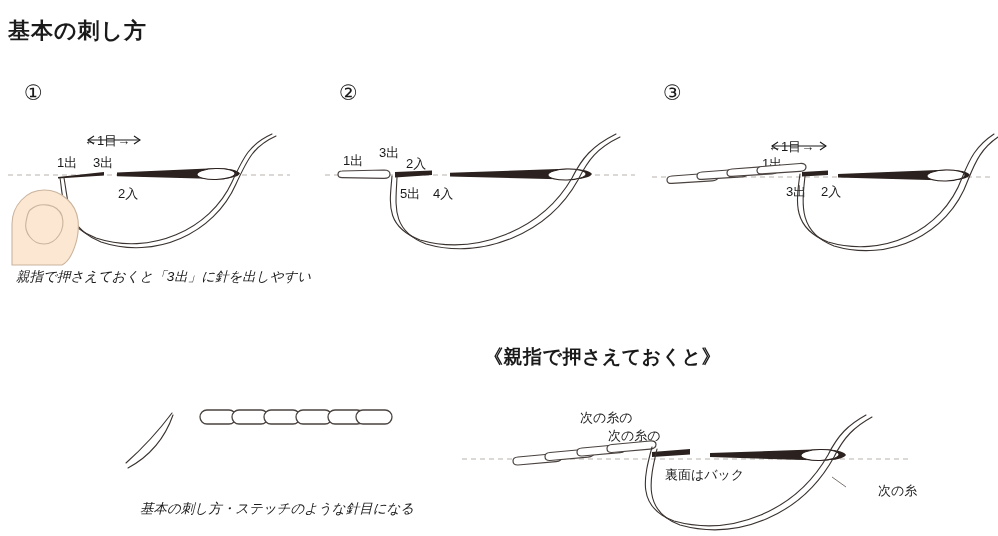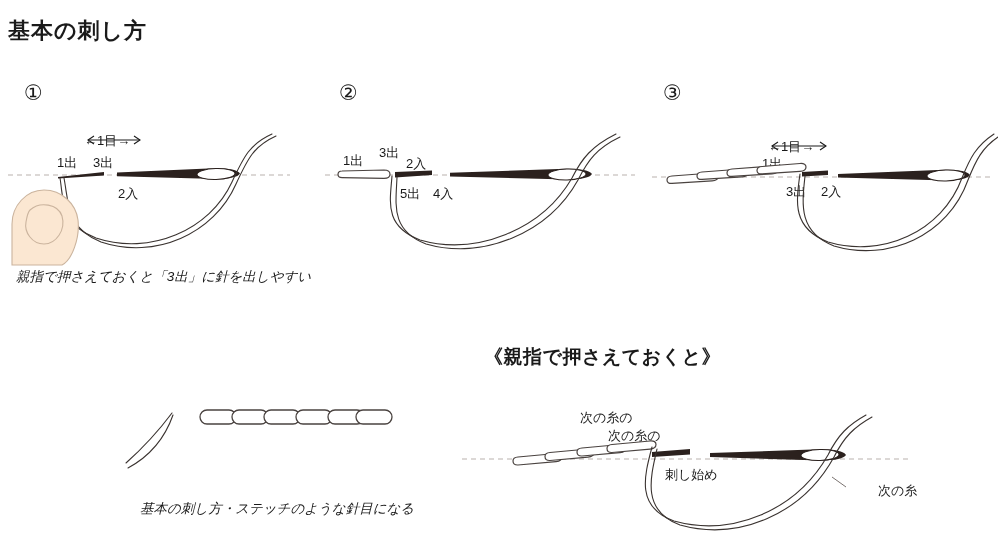--- a/index.html
+++ b/index.html
@@ -164,21 +164,21 @@
   </g>
 </svg>
 </div>
 
 <div class="abs caption" style="left:140px;top:500px;">基本の刺し方・ステッチのような針目になる</div>
 
 <div class="abs sub-head" style="left:484px;top:344px;">《親指で押さえておくと》</div>
 
 <div class="abs lbl" style="left:580px;top:410px;text-align:center;">次の糸の</div>
 <div class="abs lbl" style="left:608px;top:428px;">次の糸の</div>
-<div class="abs lbl" style="left:665px;top:467px;">刺し始め</div>
+<div class="abs lbl" style="left:665px;top:467px;">裏面はバック</div>
 <div class="abs lbl" style="left:842px;top:483px;margin-left:36px;">次の糸</div>
 
 <div class="abs" style="left:460px;top:415px;">
 <svg width="538" height="120" viewBox="0 0 538 120">
   <line class="dash" x1="2" y1="44" x2="450" y2="44"></line>
 
   <g>
     <path class="stitch" d="M58,42 L96,38.5 Q102,38 102,42 Q102,46 96,46.6 L58,50 Q53,50.2 53,46 Q53,42.4 58,42 Z"></path>
     <path class="stitch" d="M90,37.5 L128,34 Q134,33.5 134,37.5 Q134,41.5 128,42.1 L90,45.5 Q85,45.7 85,41.5 Q85,37.9 90,37.5 Z"></path>
     <path class="stitch" d="M122,33 L160,29.5 Q166,29 166,33 Q166,37 160,37.6 L122,41 Q117,41.2 117,37 Q117,33.4 122,33 Z"></path>

